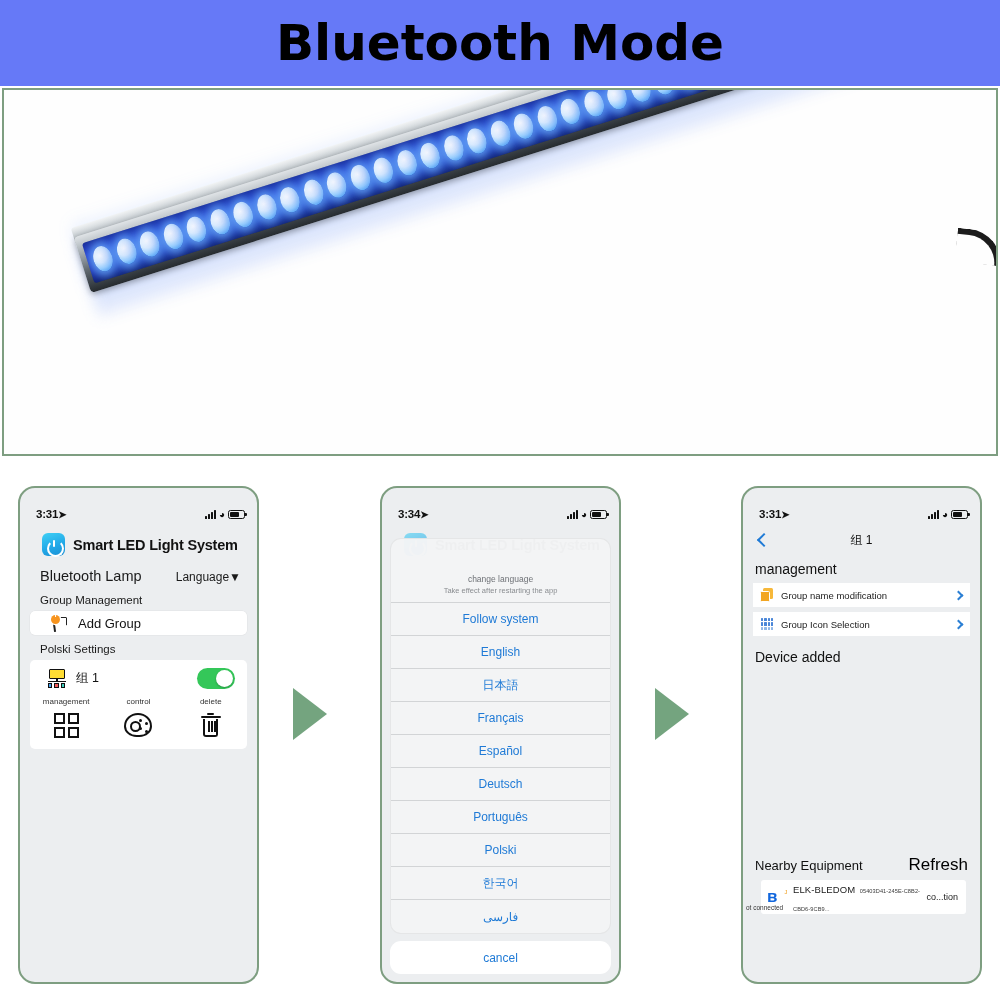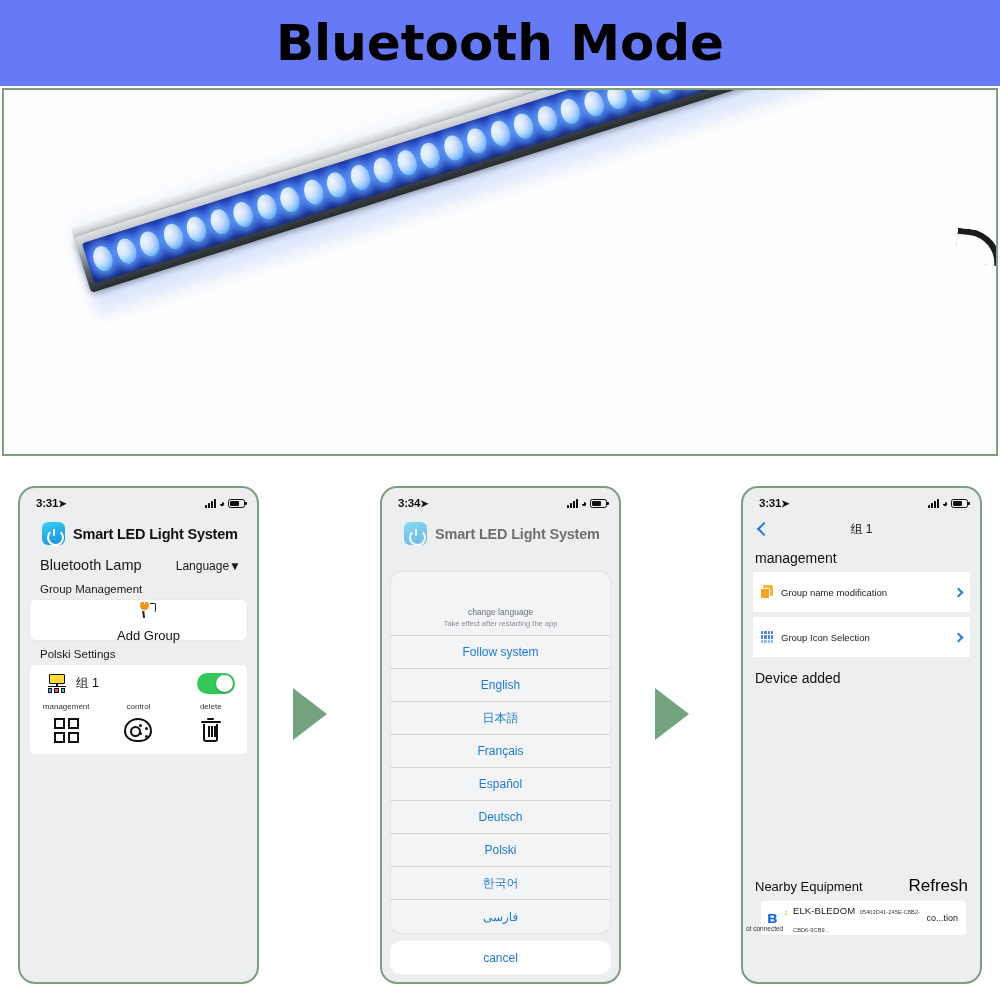--- a/index.html
+++ b/index.html
@@ -92,20 +92,21 @@
     overflow: hidden;
   }
   #phone-1 { left: 18px; }
   #phone-2 { left: 380px; }
   #phone-3 { left: 741px; }
 
   .statusbar {
     position: relative; height: 26px;
     display: flex; align-items: center; justify-content: space-between;
     padding: 4px 12px 0 16px;
+    margin-top: 11px;
   }
   .sb-time { font-size: 11.5px; font-weight: 700; color: #111; letter-spacing: -.2px; }
   .sb-time .loc { font-size: 10px; }
   .sb-right { display: flex; align-items: flex-end; gap: 3px; }
   .sig { display: flex; align-items: flex-end; gap: 1px; height: 9px; }
   .sig i { display: block; width: 2px; background: #111; border-radius: .5px; }
   .sig i:nth-child(1){height:3px} .sig i:nth-child(2){height:5px}
   .sig i:nth-child(3){height:7px} .sig i:nth-child(4){height:9px}
   .wifi { font-size: 10px; color: #111; line-height: 9px; }
   .batt {
@@ -144,21 +145,21 @@
   }
   .lamp-name { font-size: 14.5px; color: #1a1a1a; font-weight: 400; }
   .lang-btn { font-size: 12px; color: #1a1a1a; }
 
   .sec-label { font-size: 11.5px; color: #1a1a1a; padding: 8px 0 5px 20px; }
 
   .card {
     margin: 0 10px; background: #ffffff; border-radius: 5px;
     box-shadow: 0 0 0 .5px rgba(0,0,0,.05);
   }
-  .add-group-row { display: flex; align-items: center; gap: 9px; height: 40px; padding-left: 20px; flex-direction: column; }
+  .add-group-row { display: flex; align-items: center; gap: 9px; height: 24px; padding-left: 20px; }
   .flag-icon { position: relative; width: 19px; height: 19px; flex: 0 0 19px; }
   .flag-icon .pole { position:absolute; left:3px; top:2px; width:1.6px; height:16px; background:#222; transform:rotate(-8deg); }
   .flag-icon .cloth {
     position:absolute; left:4px; top:3px; width:13px; height:9px; background:#fff;
     border:1.4px solid #222; border-radius:1px;
     clip-path: polygon(0 0, 100% 0, 100% 100%, 55% 72%, 0 100%);
   }
   .flag-icon .gear {
     position:absolute; left:1px; top:1px; width:9px; height:9px; border-radius:50%;
     background:#f7941e; box-shadow:0 0 0 1.3px #fff;
@@ -254,21 +255,21 @@
   .back-chev {
     width: 10px; height: 10px; border-left: 2.4px solid #1f7ad6; border-bottom: 2.4px solid #1f7ad6;
     transform: rotate(45deg); margin-left: 2px;
   }
   .nav-title {
     position: absolute; left: 0; right: 0; text-align: center;
     font-size: 12px; color: #111;
   }
   .h-label { font-size: 14px; color: #111; padding: 8px 0 6px 12px; }
   .list-row {
-    margin: 0 10px 5px; background: #fff; border-radius: 0; height: 40px;
+    margin: 0 10px 5px; background: #fff; border-radius: 0; height: 24px;
     display: flex; align-items: center; padding: 0 8px 0 7px;
   }
   .row-ico { width: 14px; height: 14px; flex: 0 0 14px; position: relative; }
   .ico-docs .a { position:absolute; left:3px; top:0; width:10px; height:11px; background:#f7b83a; border-radius:1.5px; }
   .ico-docs .b { position:absolute; left:0; top:2.5px; width:10px; height:11px; background:#f2a623; border-radius:1.5px; border:1px solid #fff; }
   .ico-dots { position:absolute; inset:1px; display:grid; grid-template-columns:repeat(4,1fr); gap:1px; }
   .ico-dots i { background:#4a86d8; border-radius:.5px; }
   .ico-dots i:nth-child(n+9) { background:#8fb7e8; }
   .row-label { font-size: 9.5px; color: #1a1a1a; margin-left: 7px; }
   .row-chev {
@@ -489,20 +490,21 @@
           <span class="sheet-title">change language</span>
           <span class="sheet-sub">Take effect after restarting the app</span>
         </div>
         <div id="lang-list">
             <div class="sheet-item">Follow system</div>
             <div class="sheet-item">English</div>
             <div class="sheet-item">日本語</div>
             <div class="sheet-item">Français</div>
             <div class="sheet-item">Español</div>
             <div class="sheet-item">Deutsch</div>
+            <div class="sheet-item">Português</div>
             <div class="sheet-item">Polski</div>
             <div class="sheet-item">한국어</div>
             <div class="sheet-item">فارسی</div>
           </div>
       </div>
       <div class="sheet-cancel">cancel</div>
     </div>
   </div>
 
   <div class="phone" id="phone-3">

